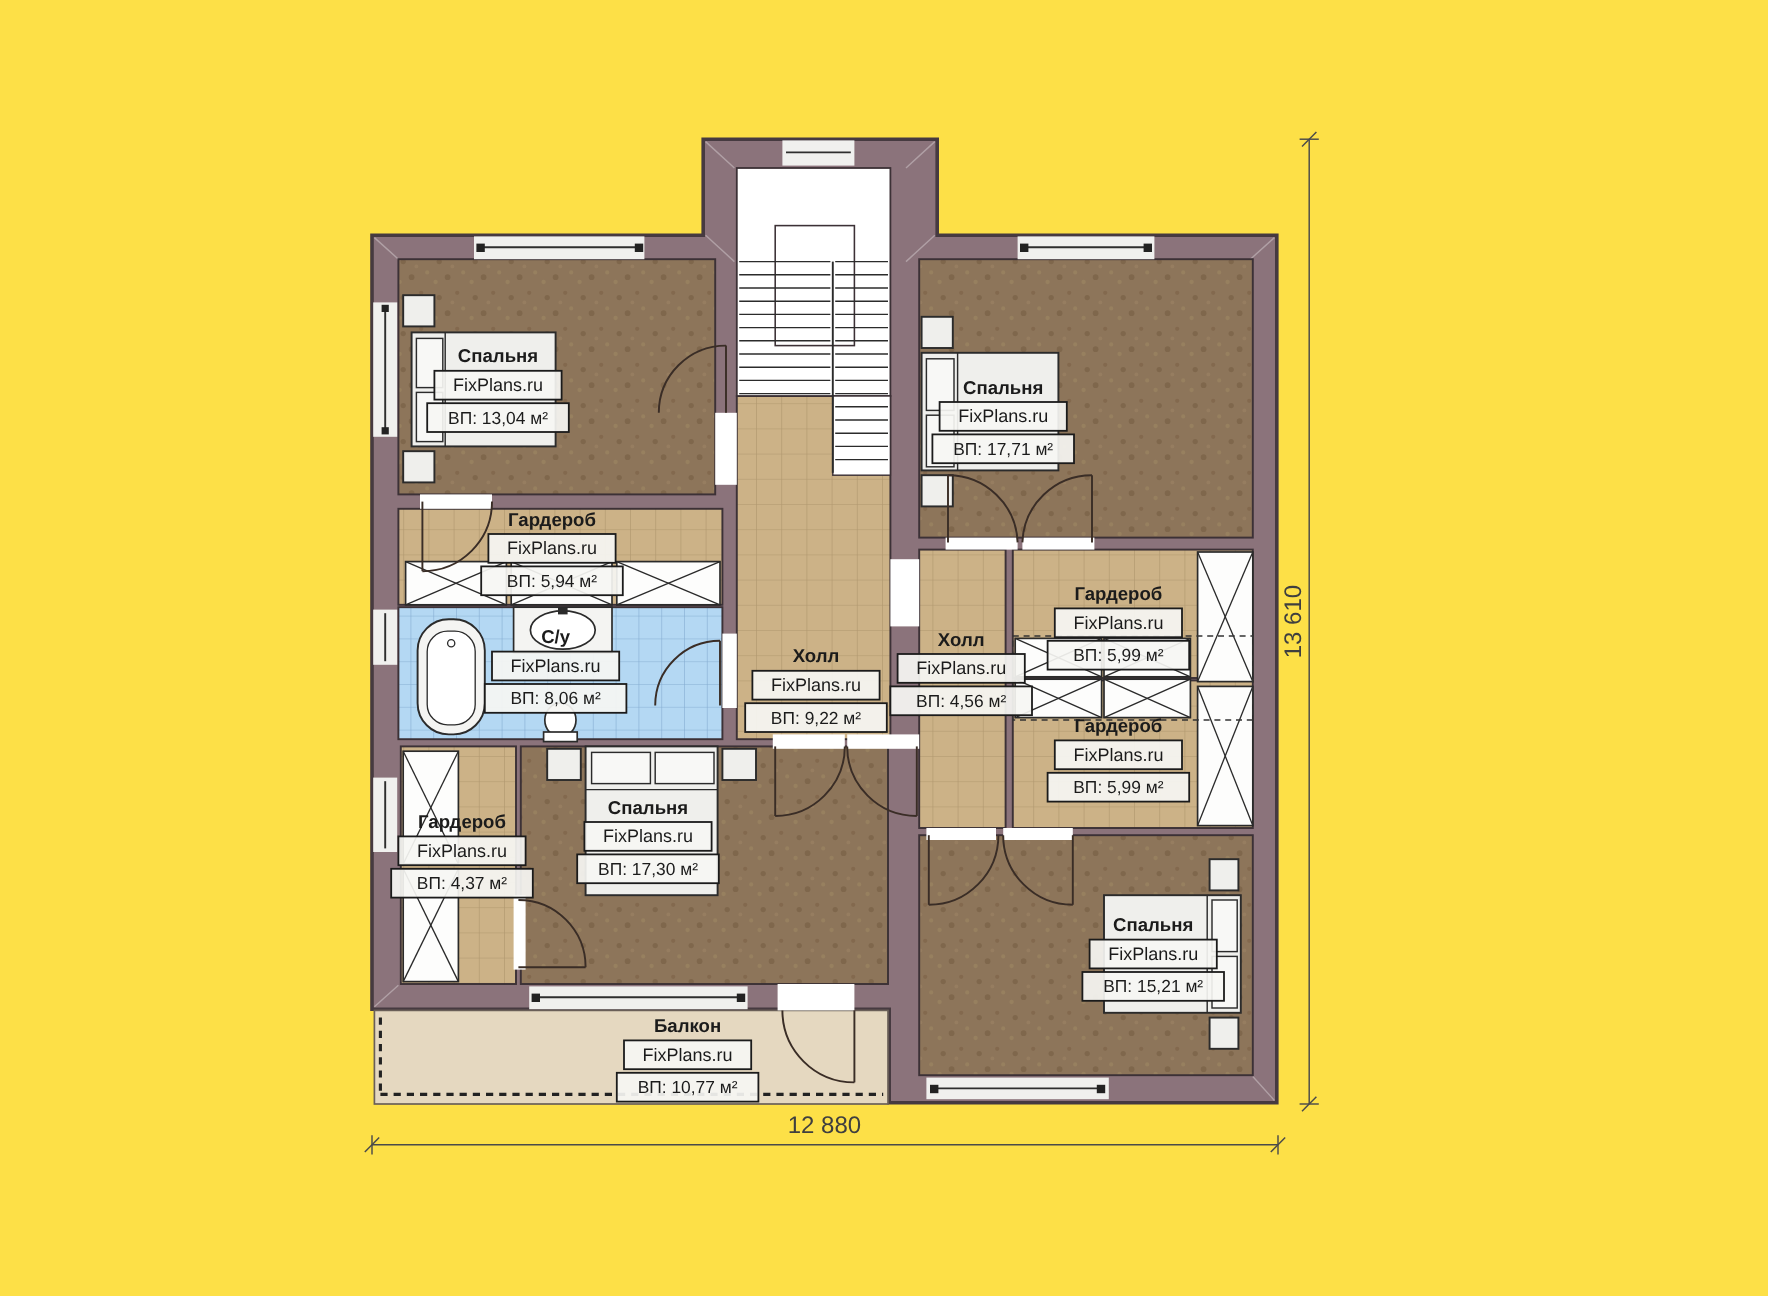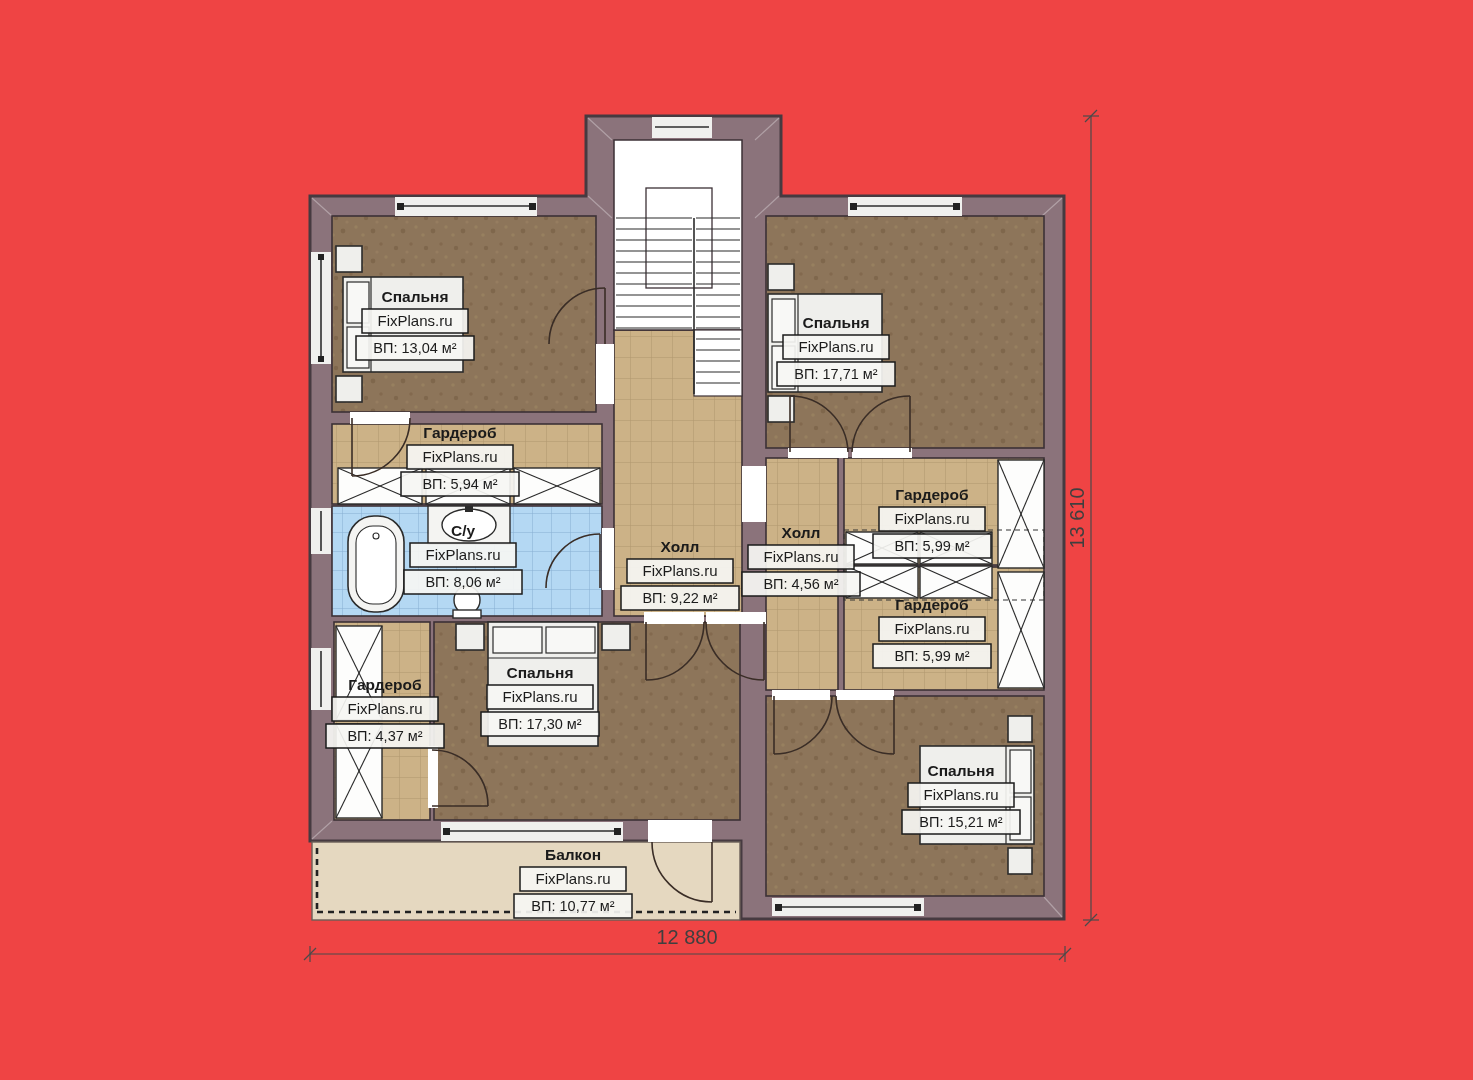--- a/index.html
+++ b/index.html
@@ -1,16 +1,16 @@
 <!DOCTYPE html>
 <html><head>
 <meta charset="utf-8">
 <style>
   html,body{margin:0;padding:0;background:#ffffff;}
-  .page{position:relative;width:1473px;height:1080px;background:#ef4444;font-family:"Liberation Sans",sans-serif;}
+  .page{position:relative;width:1473px;height:1080px;background:#fde047;font-family:"Liberation Sans",sans-serif;}
   svg{display:block;}
   .rname{font-family:"Liberation Sans",sans-serif;font-size:15.5px;font-weight:bold;fill:#1b1b1b;text-anchor:middle;}
   .lbrand{font-family:"Liberation Sans",sans-serif;font-size:15px;fill:#1b1b1b;text-anchor:middle;}
   .larea{font-family:"Liberation Sans",sans-serif;font-size:14.5px;fill:#1b1b1b;text-anchor:middle;}
   .lbox{fill:#f6f6f3;fill-opacity:.92;stroke:#1b1b1b;stroke-width:1.5;}
   .dimtext{font-family:"Liberation Sans",sans-serif;font-size:20px;fill:#3f3f3f;text-anchor:middle;}
   .wallline{stroke:#3c3136;stroke-width:1.6;}
   .tread{stroke:#2b2b2b;stroke-width:1.2;}
   .closet{fill:#fdfdfc;stroke:#2a2a2a;stroke-width:1.4;}
   .closetx{stroke:#2a2a2a;stroke-width:1.1;}

